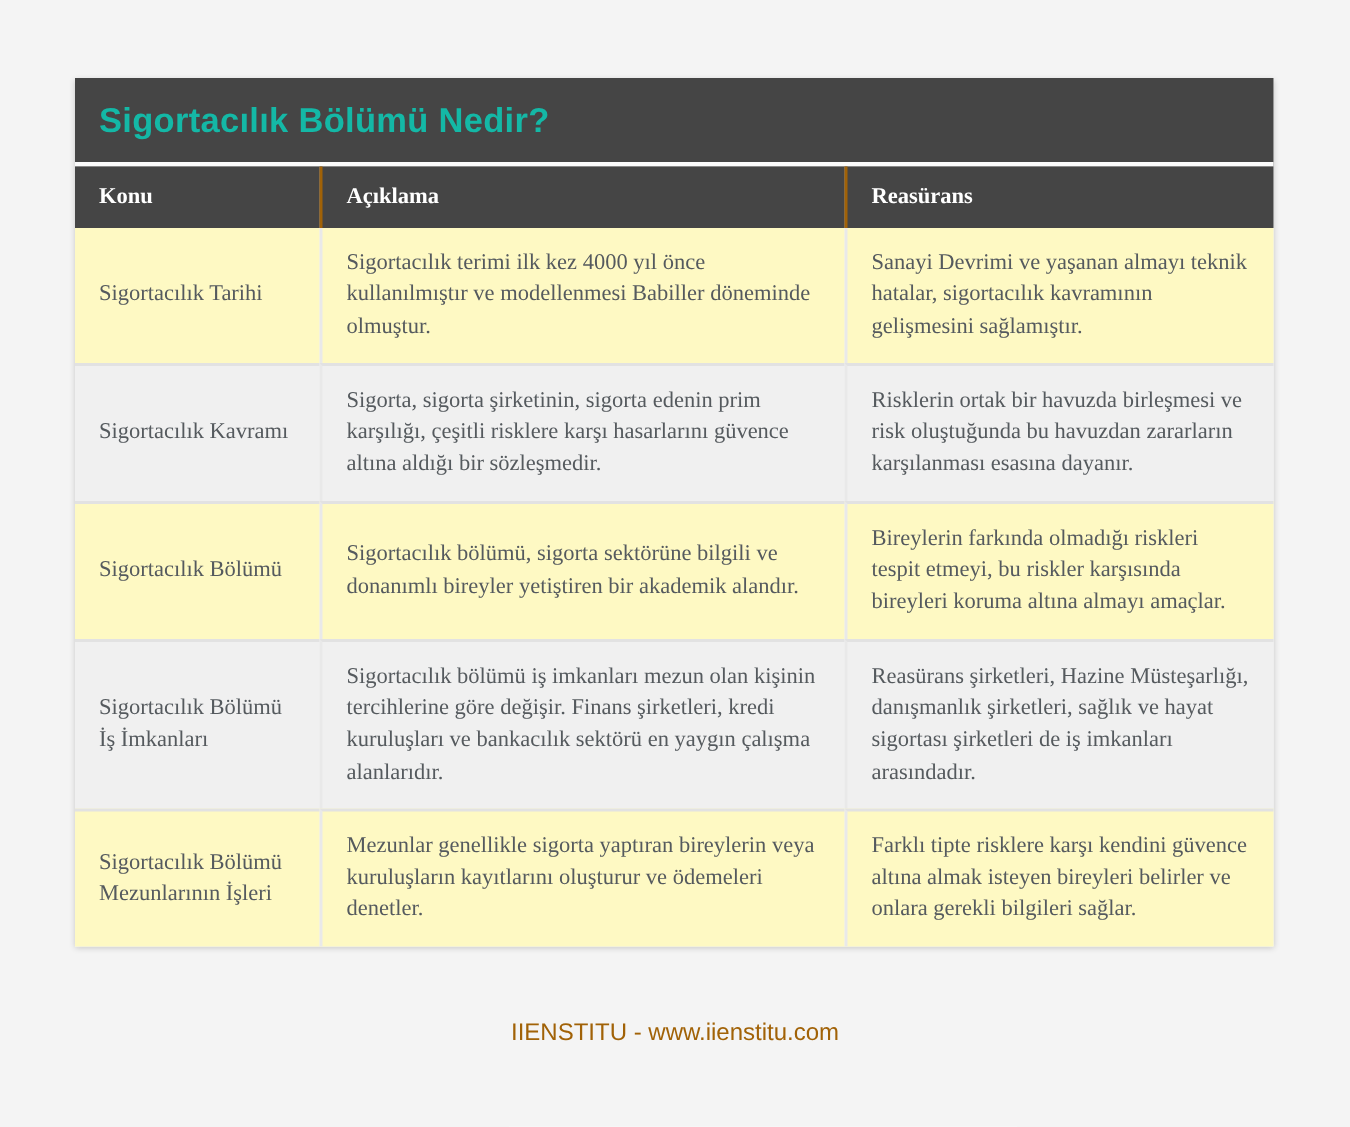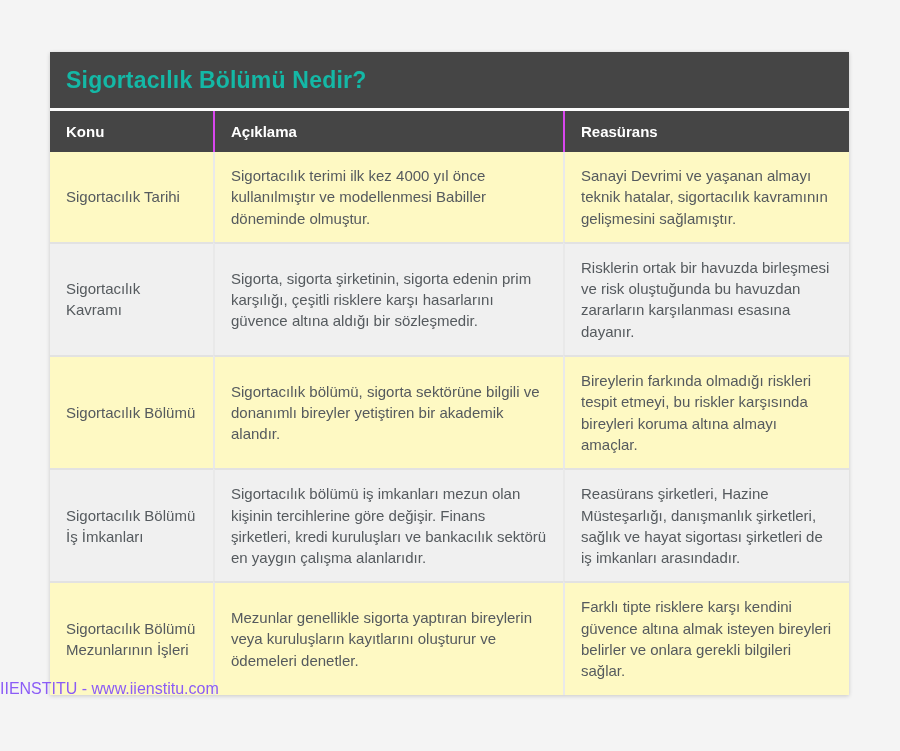--- a/index.html
+++ b/index.html
@@ -26,51 +26,52 @@
     font-weight: bold;
     padding: 15px 16px 14px 16px;
     border-bottom: 3px solid #fbfbfb;
     letter-spacing: 0.2px;
   }
   table.info-table {
     width: 100%;
     border-collapse: separate;
     border-spacing: 0;
     table-layout: fixed;
+    font-family: Liberation Serif, serif;
   }
   col.c-topic { width: 163px; }
   col.c-desc  { width: 350px; }
   col.c-feat  { width: 286px; }
   th {
     background: #454545;
     color: #ffffff;
     font-size: 15px;
     font-weight: bold;
     text-align: left;
     padding: 12px 16px;
   }
-  th + th { border-left: 2px solid #d946ef; margin-left: 20px; }
+  th + th { border-left: 2px solid #a16207; margin-left: 20px; }
   td {
     font-size: 15px;
     color: #555a5e;
     line-height: 1.42;
     padding: 13px 16px;
     vertical-align: middle;
     background: #fef9c3;
   }
   td + td { border-left: 2px solid #e9e9e9; }
   tbody tr + tr td { border-top: 2px solid #e2e2e2; }
   tbody tr:nth-child(even) td { background: #f0f0f0; }
   .footer {
     position: absolute;
     top: 680px;
     left: 0;
     width: 100%;
-    text-align: left;
-    color: #8b5cf6;
+    text-align: center;
+    color: #a16207;
     font-size: 16px;
   }
 </style>
 </head>
 <body>
 
 <div class="card">
   <div class="card-title">Sigortacılık Bölümü Nedir?</div>
 
   <table class="info-table">

